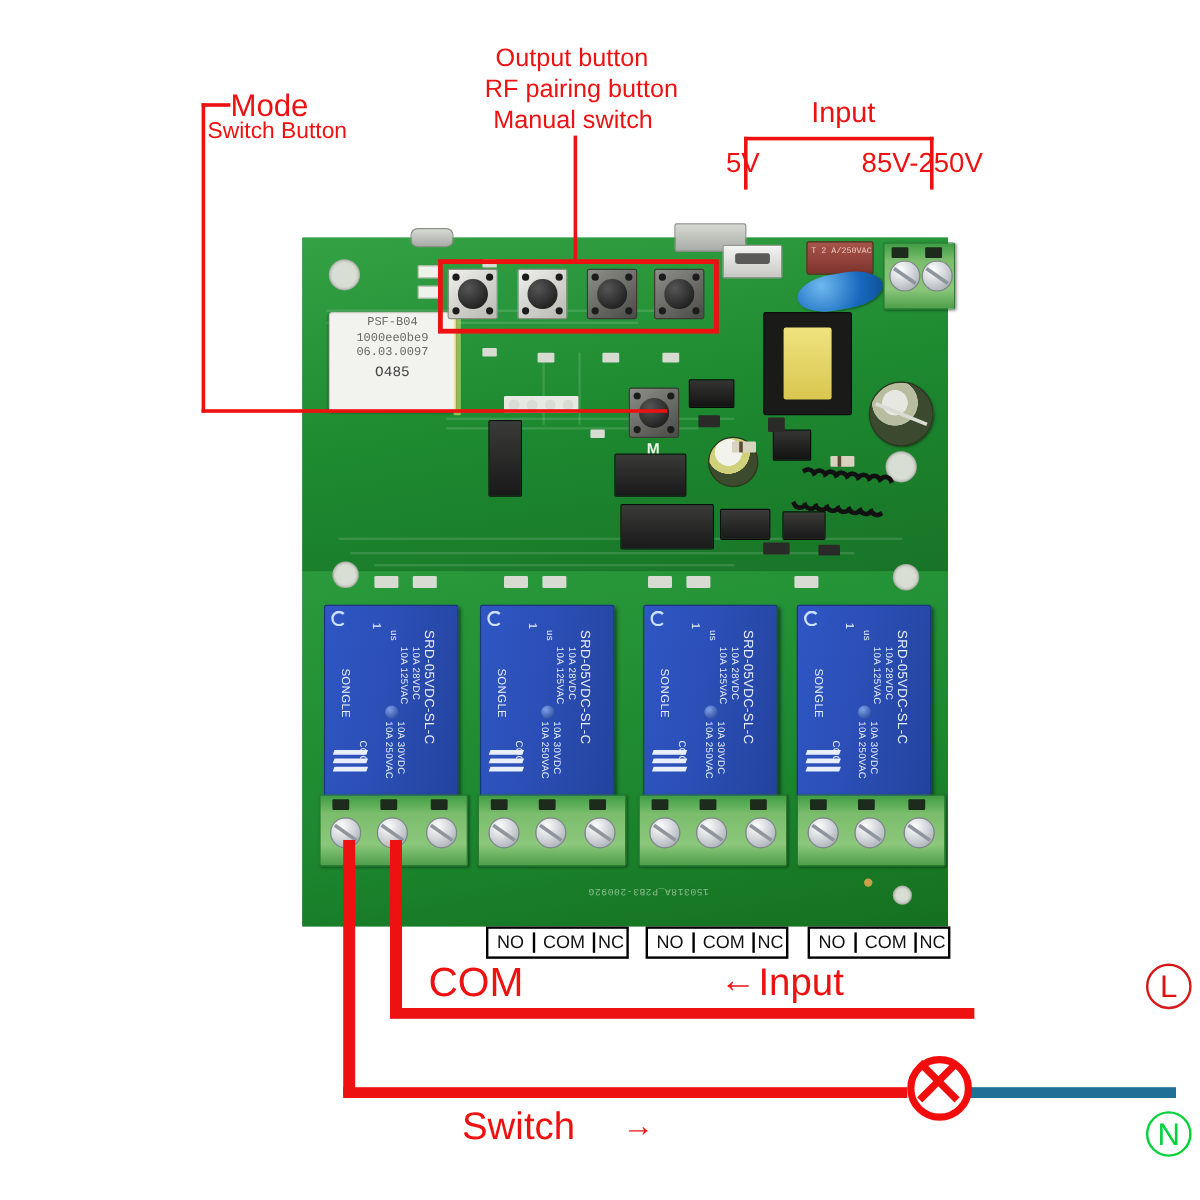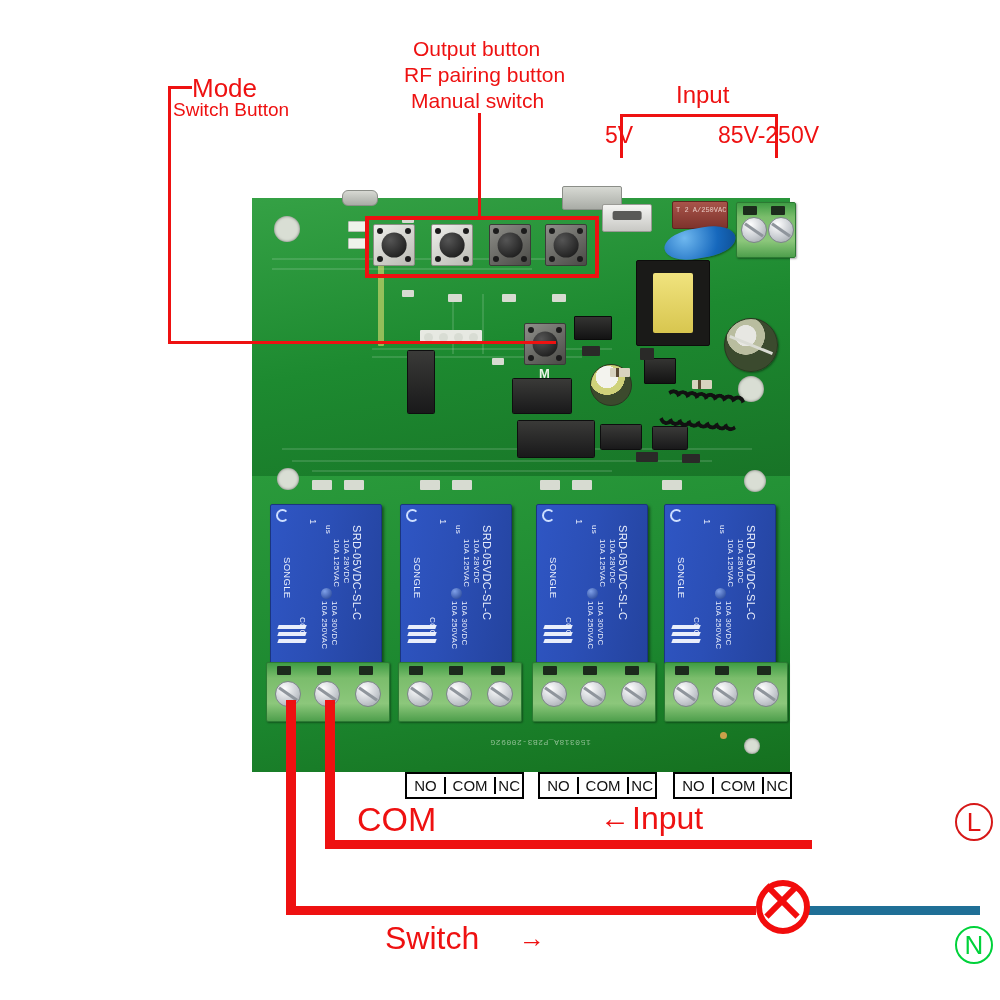--- a/index.html
+++ b/index.html
@@ -136,20 +136,26 @@
     <div class="trace" style="left:60px;top:272px;width:300px;height:2px;"></div>
     <div class="trace" style="left:200px;top:96px;width:2px;height:60px;"></div>
     <div class="trace" style="left:230px;top:96px;width:2px;height:60px;"></div>
 
     <div class="hole" style="left:22px;top:18px;width:26px;height:26px;"></div>
     <div class="hole" style="left:25px;top:270px;width:22px;height:22px;"></div>
     <div class="hole" style="left:492px;top:272px;width:22px;height:22px;"></div>
     <div class="hole" style="left:486px;top:178px;width:26px;height:26px;"></div>
     <div class="hole" style="left:503px;top:445px;width:16px;height:16px;"></div>
 
+    <div class="module" style="left:22px;top:62px;width:104px;height:78px;">
+      <div>PSF-B04</div>
+      <div>1000ee0be9</div>
+      <div>06.03.0097</div>
+      <div style="font-size:12px;color:#444;padding-top:1px;">O485</div>
+    </div>
     <div class="smd" style="left:126px;top:60px;width:6px;height:88px;background:rgba(240,230,120,.55);"></div>
 
     <div class="shield" style="left:90px;top:-8px;width:34px;height:14px;border-radius:6px;"></div>
     <div class="shield" style="left:310px;top:-12px;width:58px;height:22px;"></div>
 
     <div class="tact" style="left:121px;top:26px;width:40px;height:40px;">
       <span class="c" style="left:3px;top:3px;"></span>
         <span class="c" style="right:3px;top:3px;"></span>
       <span class="c" style="left:3px;bottom:3px;"></span>
         <span class="c" style="right:3px;bottom:3px;"></span>

